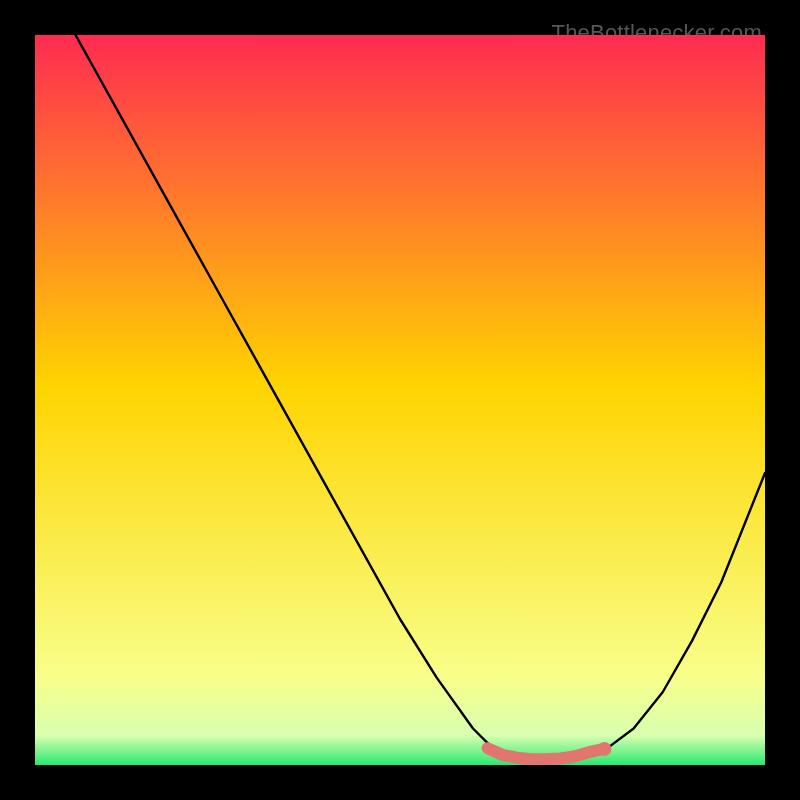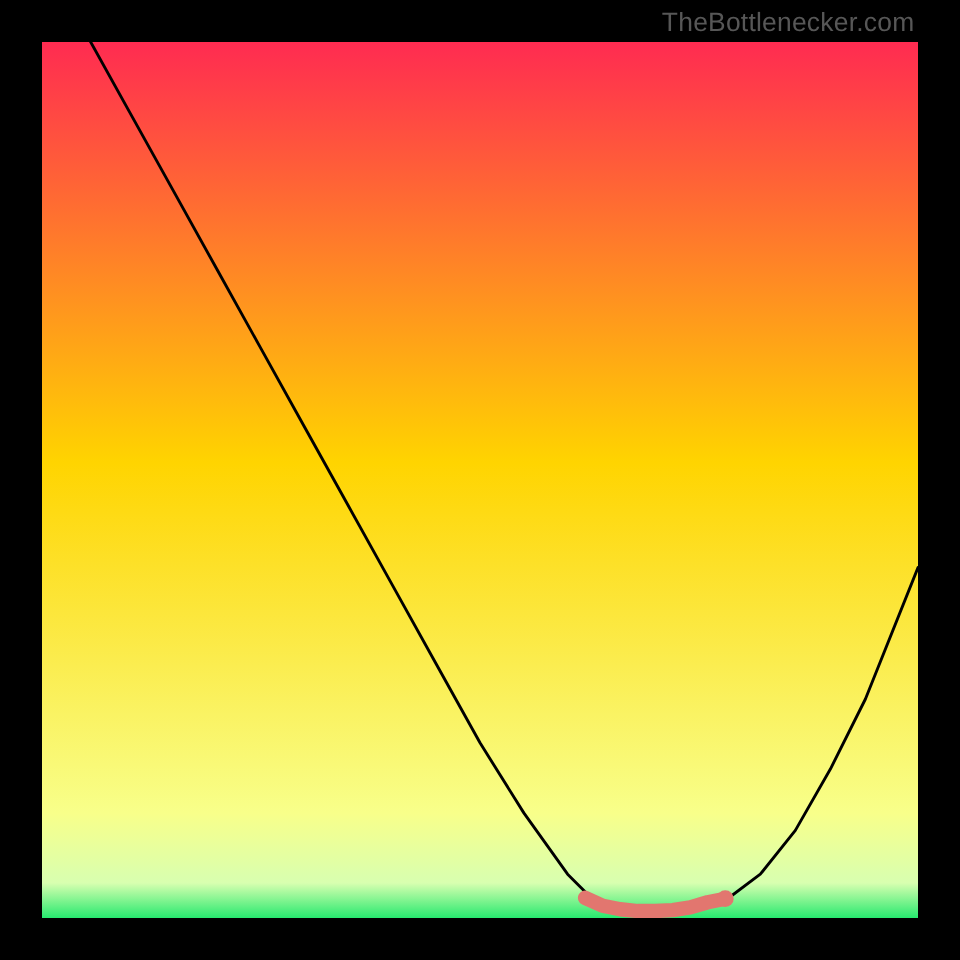--- a/index.html
+++ b/index.html
@@ -22,21 +22,21 @@
   .plot-area {
     position: absolute;
     left: 35px;
     top: 35px;
     width: 730px;
     height: 730px;
     overflow: hidden;
   }
   .credit {
     position: absolute;
-    top: 6px;
+    top: 20px;
     right: 38px;
     color: #575757;
     font-size: 22px;
     font-weight: 500;
     letter-spacing: 0.2px;
   }
   svg {
     position: absolute;
     left: 0;
     top: 0;

